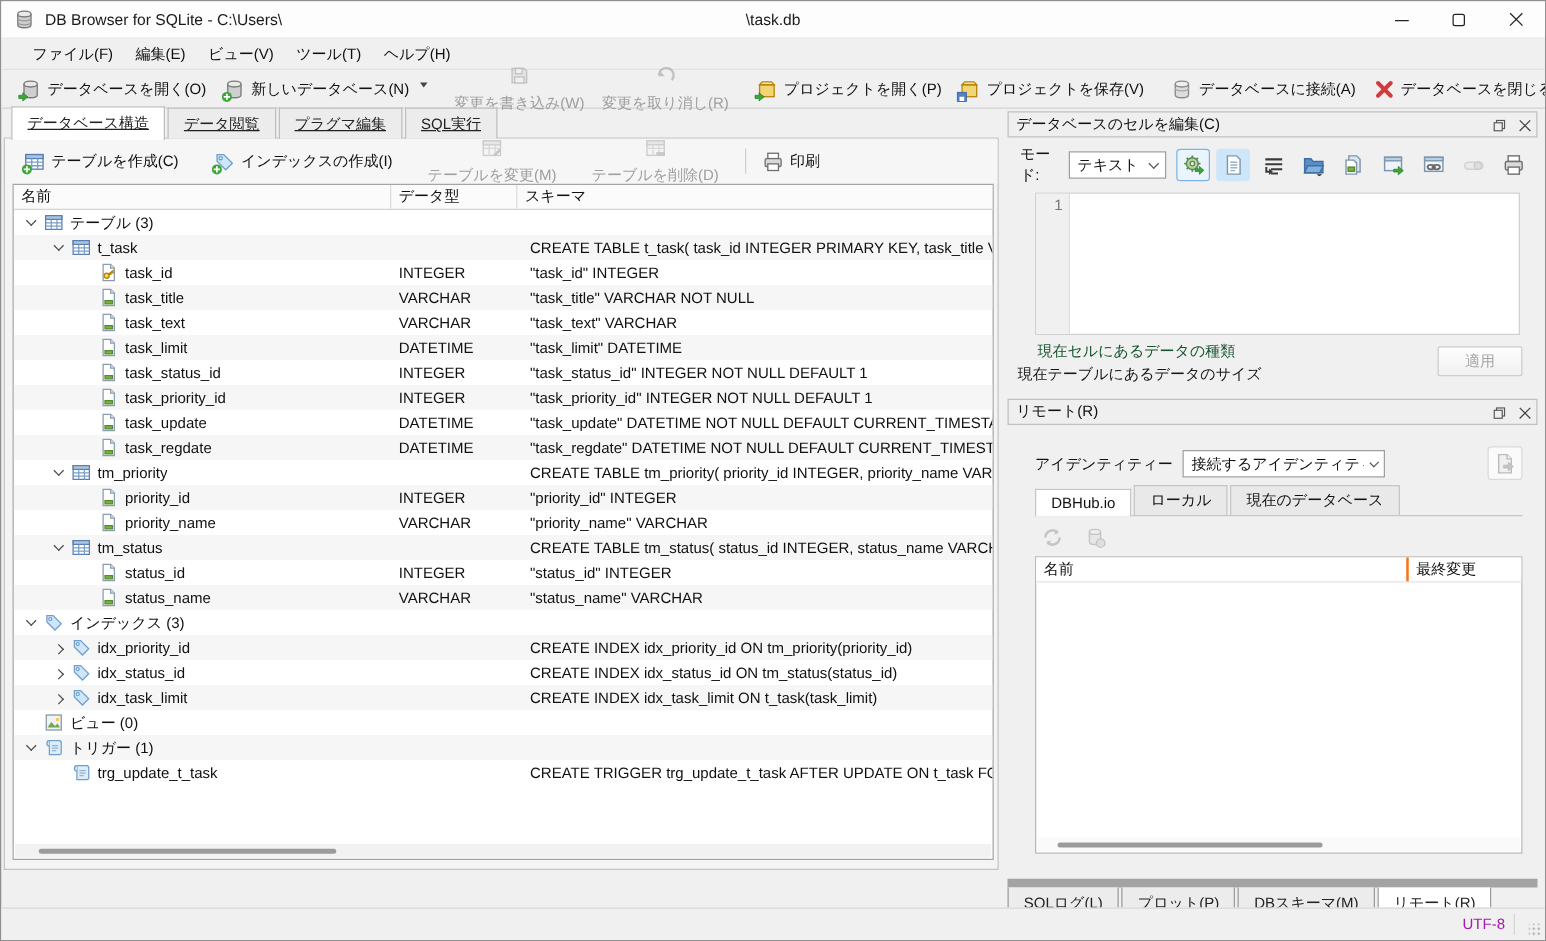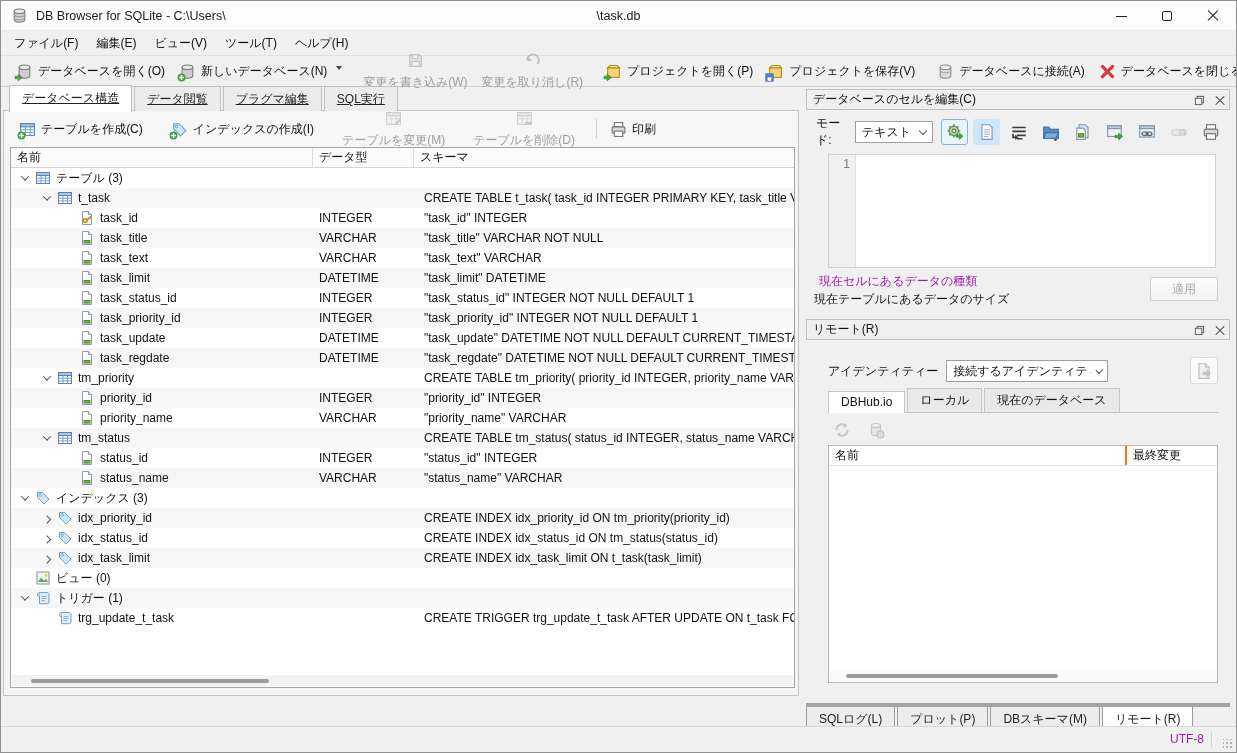--- a/index.html
+++ b/index.html
@@ -14,21 +14,21 @@
   .wincontrols{position:absolute;right:0;top:0;height:30px;display:flex;}
   .winbtn{width:46px;height:30px;display:flex;align-items:center;justify-content:center;}
   .glyph-min{width:11px;height:1px;background:#222;}
   .glyph-max{width:10px;height:10px;border:1px solid #222;border-radius:2px;}
   .glyph-close{position:relative;width:12px;height:12px;}
   .glyph-close::before,.glyph-close::after{content:"";position:absolute;left:-1px;top:5px;width:14px;height:1.2px;background:#222;}
   .glyph-close::before{transform:rotate(45deg);}
   .glyph-close::after{transform:rotate(-45deg);}
 
   
-  .menubar{position:absolute;top:30px;left:0;right:0;height:25px;background:#f0f0f0;display:flex;align-items:center;padding-left:4px;border-bottom:1px solid #e2e2e2;}
+  .menubar{position:absolute;top:30px;left:0;right:0;height:25px;background:#f0f0f0;display:flex;align-items:center;padding-left:16px;border-bottom:1px solid #e2e2e2;}
   .menuitem{padding:3px 9px;color:#111;}
 
   
   .toolbar{position:absolute;top:55px;left:0;right:0;height:31px;background:#f0f0f0;border-bottom:1px solid #d2d2d2;display:flex;align-items:center;}
   .grip{width:4px;height:20px;margin:0 4px;background-image:radial-gradient(#ababab 42%,transparent 45%);background-size:4px 4px;}
   .tbtn{display:flex;align-items:center;gap:5px;padding:3px 7px;border-radius:3px;white-space:nowrap;}
   .tbtn.disabled{color:#9e9e9e;flex-direction:column;}
   .tbtn.disabled svg{opacity:.45;filter:grayscale(1);}
   .icon16{position:relative;width:17px;height:17px;flex:0 0 auto;}
   .icon16 svg{width:17px;height:17px;display:block;}
@@ -84,41 +84,41 @@
   #mode-combo{width:92px;margin-left:6px;}
   .mini-toolbar{display:flex;align-items:center;gap:5px;margin-left:8px;}
   .ibtn{width:27px;height:26px;display:flex;align-items:center;justify-content:center;border-radius:3px;}
   .ibtn svg{width:18px;height:18px;display:block;}
   .ibtn.toggled-border{border:1px solid #7eb4e2;background:#eaf4fd;}
   .ibtn.toggled-fill{background:#cde6f9;}
   .ibtn.disabled svg{opacity:.5;filter:grayscale(1);}
   .editor{position:absolute;top:65px;left:22px;right:14px;height:114px;background:#fff;border:1px solid #d0d0d0;display:flex;}
   .gutter{width:27px;background:#f0f0f0;border-right:1px solid #e0e0e0;text-align:right;padding:2px 5px 0 0;color:#777;}
   .editarea{flex:1;}
-  .infolabel1{position:absolute;top:184px;left:13px;color:#a21caf;}
+  .infolabel1{position:absolute;top:184px;left:24px;color:#14532d;}
   .infolabel2{position:absolute;top:202px;left:8px;color:#161616;}
   .applybtn{position:absolute;top:188px;right:12px;width:68px;height:24px;background:linear-gradient(#fdfdfd,#f1f1f1);border:1px solid #cdcdcd;border-radius:2px;color:#a6a6a6;display:flex;align-items:center;justify-content:center;}
 
   #remote-panel{top:232px;height:380px;}
   .identityrow{position:absolute;top:40px;left:22px;right:12px;height:24px;display:flex;align-items:center;}
   #identity-combo{width:162px;margin-left:8px;}
   .id-btn{position:absolute;right:0;top:-2px;width:28px;height:27px;border:1px solid #dadada;border-radius:3px;background:#fafafa;display:flex;align-items:center;justify-content:center;}
   .id-btn svg{width:18px;height:18px;opacity:.55;}
   .rtabs{position:absolute;top:72px;left:22px;right:12px;height:22px;display:flex;align-items:flex-end;border-bottom:1px solid #c6c6c6;}
   .rtab{padding:3px 12px 3px;background:#e9e9e9;border:1px solid #c6c6c6;border-bottom:none;margin-right:2px;}
   .rtab.active{background:#fff;padding-bottom:4px;margin-bottom:-1px;}
   .remote-icons{position:absolute;top:100px;left:24px;display:flex;gap:10px;}
   .remote-icons .ibtn{width:24px;height:22px;}
   .rlist{position:absolute;top:126px;left:22px;right:12px;bottom:16px;background:#fff;border:1px solid #b9b9b9;}
   .rlist-header{display:grid;grid-template-columns:1fr 92px;height:20px;border-bottom:1px solid #e3e3e3;background:#fff;}
   .rlist-header .th{border-right:none;border-left:2px solid #f97316;}
   .rlist-header .th:first-child{border-left:none;}
 
   
-  .docktabbar{position:absolute;left:0;right:0;top:616px;height:25px;border-top:4px solid #a3a3a3;display:flex;align-items:flex-start;}
+  .docktabbar{position:absolute;left:0;right:0;top:616px;height:25px;border-top:7px solid #a3a3a3;display:flex;align-items:flex-start;}
   .dtab{padding:4px 12px 4px;background:#ececec;border:1px solid #9c9c9c;border-top:none;margin-right:2px;color:#222;}
   .dtab.active{background:#fff;}
 
   
   .statusbar{position:absolute;left:0;right:0;bottom:0;height:26px;background:#f0f0f0;border-top:1px solid #d8d8d8;}
   .encoding{position:absolute;right:32px;top:5px;color:#a21caf;}
   .status-sep{position:absolute;right:24px;top:4px;width:1px;height:17px;background:#d4d4d4;}
   .sizegrip{position:absolute;right:3px;bottom:3px;width:10px;height:10px;background-image:radial-gradient(#b4b4b4 35%,transparent 40%);background-size:4px 4px;background-position:bottom right;}
 </style>
 </head>

